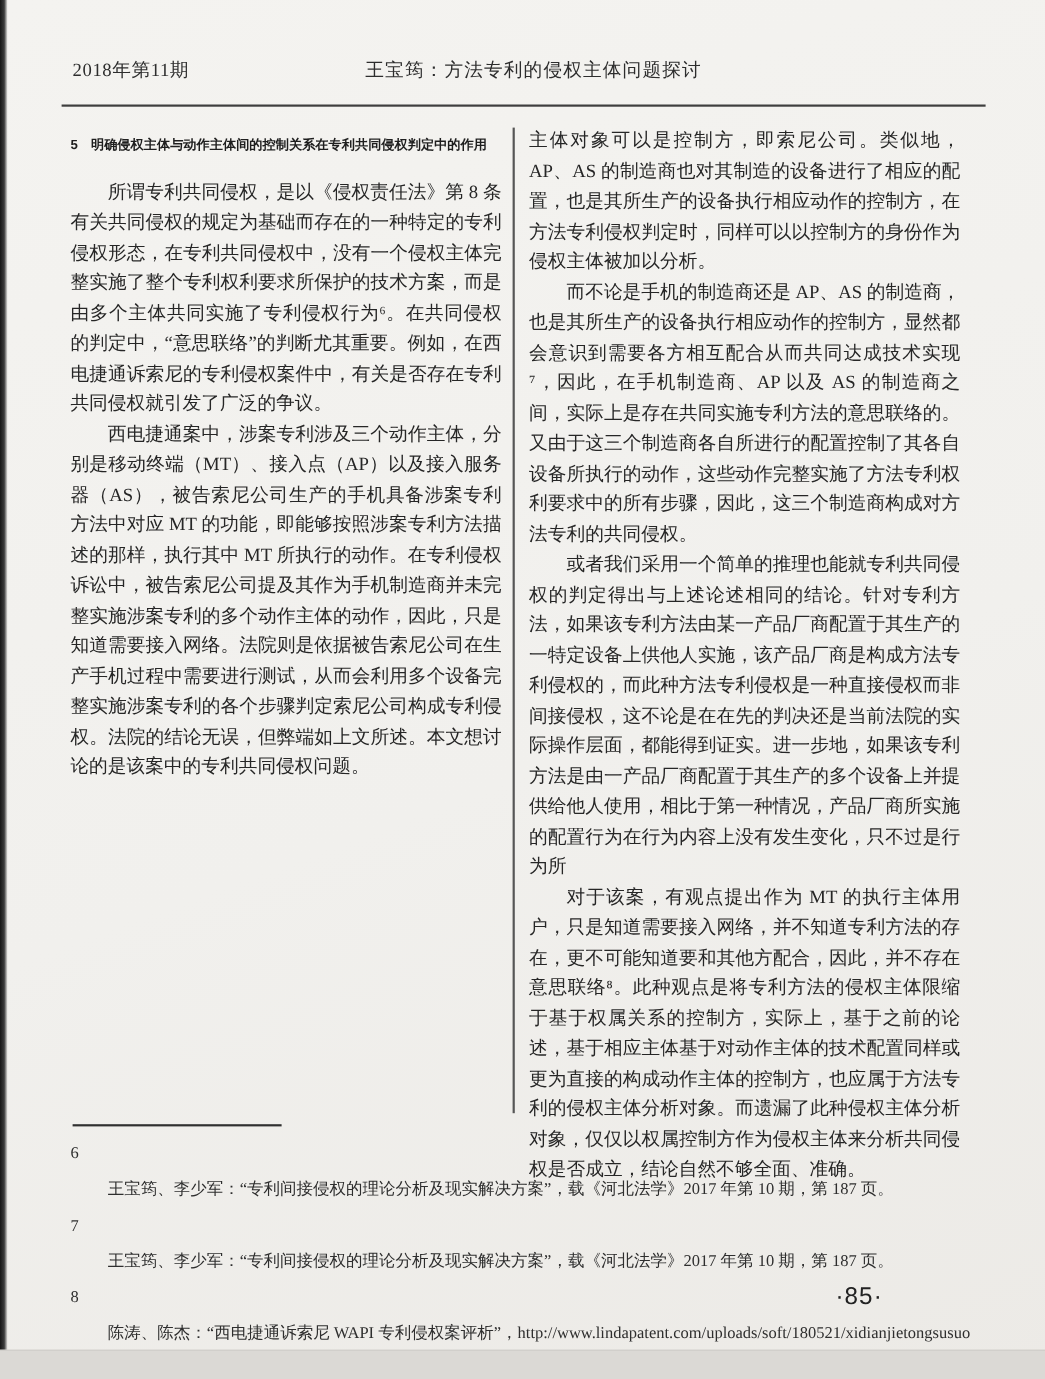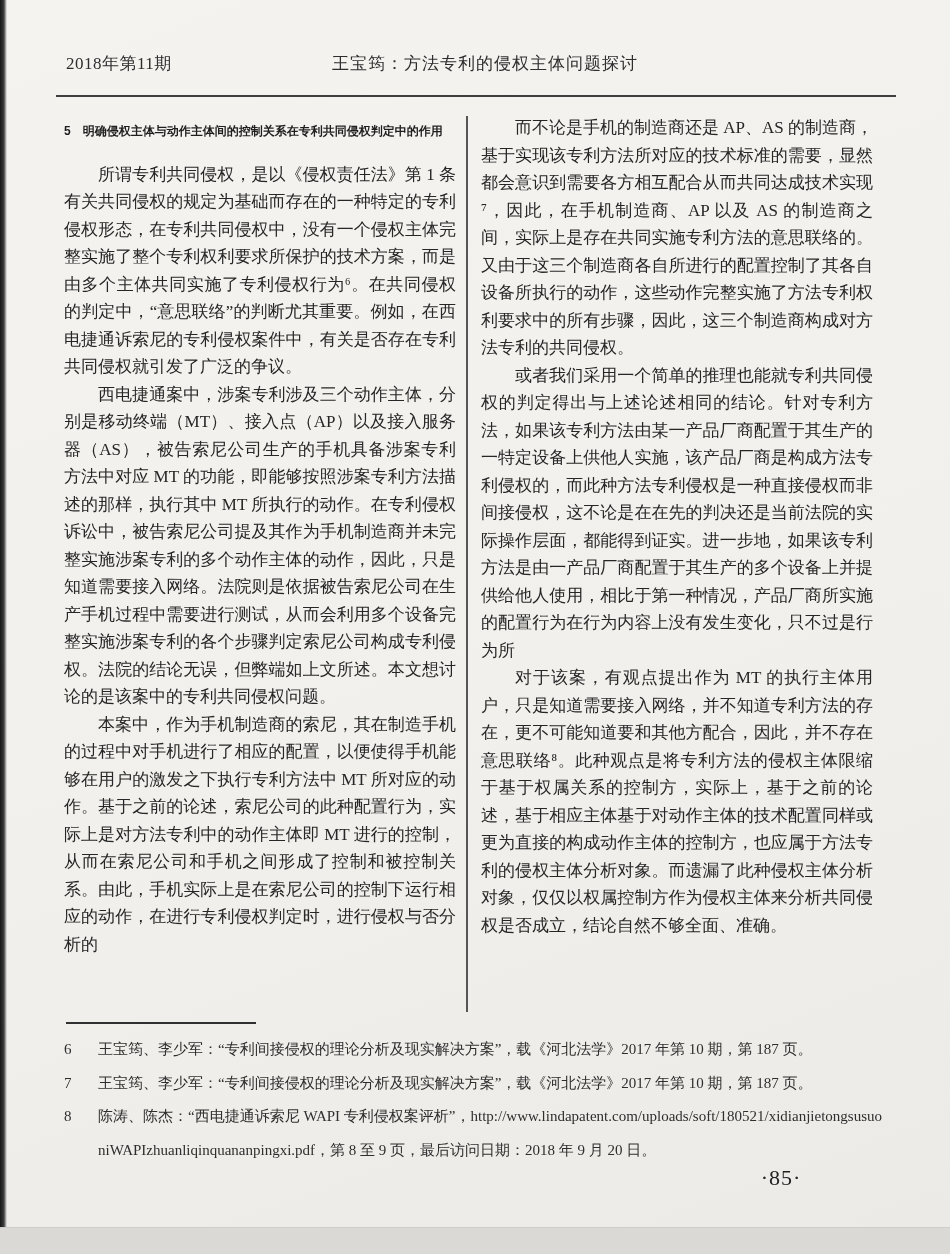--- a/index.html
+++ b/index.html
@@ -29,52 +29,52 @@
     font-family:"Liberation Sans","DejaVu Sans",sans-serif;
     font-weight:700;font-size:12px;line-height:27.5px;
     margin:4px 0 15px 0;text-align:justify;color:#1e1e1e;
   }
   .divider{position:absolute;left:466px;top:116px;width:1.5px;height:896px;background:#565656;}
   
   .footnotes{position:absolute;left:64px;top:1014px;width:818px;}
   .fn-rule{width:190px;height:2px;background:#303030;margin:8px 0 9px 2px;}
   .fn{display:flex;font-size:15px;line-height:33.5px;color:#2e2e2e;text-align:justify;}
   .fn-num{flex:none;width:34px;}
-  .fn-text{flex:1;word-break:break-all;}
+  .fn-text{flex:1;word-break:break-all;margin-top:32px;}
   
   .page-number{
     position:absolute;left:733px;top:1165px;width:96px;text-align:center;
-    font-family:Liberation Serif, serif;
+    font-family:Liberation Sans, sans-serif;
     font-size:22px;letter-spacing:1px;color:#222;
   }
 </style>
 </head>
 <body>
 
 <div class="page">
 
   <div class="edge-left"></div>
 
   <div class="header">
     <span class="issue">2018年第11期</span>
     <span class="running-title">王宝筠：方法专利的侵权主体问题探讨</span>
   </div>
   <div class="header-rule"></div>
 
   <div class="col col-left">
     <h2 class="heading">5　明确侵权主体与动作主体间的控制关系在专利共同侵权判定中的作用</h2>
-    <p class="indent">所谓专利共同侵权，是以《侵权责任法》第 1 条有关共同侵权的规定为基础而存在的一种特定的专利侵权形态，在专利共同侵权中，没有一个侵权主体完整实施了整个专利权利要求所保护的技术方案，而是由多个主体共同实施了专利侵权行为⁶。在共同侵权的判定中，“意思联络”的判断尤其重要。例如，在西电捷通诉索尼的专利侵权案件中，有关是否存在专利共同侵权就引发了广泛的争议。</p>
+    <p class="indent">所谓专利共同侵权，是以《侵权责任法》第 8 条有关共同侵权的规定为基础而存在的一种特定的专利侵权形态，在专利共同侵权中，没有一个侵权主体完整实施了整个专利权利要求所保护的技术方案，而是由多个主体共同实施了专利侵权行为⁶。在共同侵权的判定中，“意思联络”的判断尤其重要。例如，在西电捷通诉索尼的专利侵权案件中，有关是否存在专利共同侵权就引发了广泛的争议。</p>
     <p class="indent">西电捷通案中，涉案专利涉及三个动作主体，分别是移动终端（MT）、接入点（AP）以及接入服务器（AS），被告索尼公司生产的手机具备涉案专利方法中对应 MT 的功能，即能够按照涉案专利方法描述的那样，执行其中 MT 所执行的动作。在专利侵权诉讼中，被告索尼公司提及其作为手机制造商并未完整实施涉案专利的多个动作主体的动作，因此，只是知道需要接入网络。法院则是依据被告索尼公司在生产手机过程中需要进行测试，从而会利用多个设备完整实施涉案专利的各个步骤判定索尼公司构成专利侵权。法院的结论无误，但弊端如上文所述。本文想讨论的是该案中的专利共同侵权问题。</p>
-    <p class="indent">本案中，作为手机制造商的索尼，其在制造手机的过程中对手机进行了相应的配置，以便使得手机能够在用户的激发之下执行专利方法中 MT 所对应的动作。基于之前的论述，索尼公司的此种配置行为，实际上是对方法专利中的动作主体即 MT 进行的控制，从而在索尼公司和手机之间形成了控制和被控制关系。由此，手机实际上是在索尼公司的控制下运行相应的动作，在进行专利侵权判定时，进行侵权与否分析的</p>
   </div>
 
   <div class="divider"></div>
 
   <div class="col col-right">
-    <p class="indent">而不论是手机的制造商还是 AP、AS 的制造商，基于实现该专利方法所对应的技术标准的需要，显然都会意识到需要各方相互配合从而共同达成技术实现⁷，因此，在手机制造商、AP 以及 AS 的制造商之间，实际上是存在共同实施专利方法的意思联络的。又由于这三个制造商各自所进行的配置控制了其各自设备所执行的动作，这些动作完整实施了方法专利权利要求中的所有步骤，因此，这三个制造商构成对方法专利的共同侵权。</p>
+    <p class="cont">主体对象可以是控制方，即索尼公司。类似地，AP、AS 的制造商也对其制造的设备进行了相应的配置，也是其所生产的设备执行相应动作的控制方，在方法专利侵权判定时，同样可以以控制方的身份作为侵权主体被加以分析。</p>
+    <p class="indent">而不论是手机的制造商还是 AP、AS 的制造商，也是其所生产的设备执行相应动作的控制方，显然都会意识到需要各方相互配合从而共同达成技术实现⁷，因此，在手机制造商、AP 以及 AS 的制造商之间，实际上是存在共同实施专利方法的意思联络的。又由于这三个制造商各自所进行的配置控制了其各自设备所执行的动作，这些动作完整实施了方法专利权利要求中的所有步骤，因此，这三个制造商构成对方法专利的共同侵权。</p>
     <p class="indent">或者我们采用一个简单的推理也能就专利共同侵权的判定得出与上述论述相同的结论。针对专利方法，如果该专利方法由某一产品厂商配置于其生产的一特定设备上供他人实施，该产品厂商是构成方法专利侵权的，而此种方法专利侵权是一种直接侵权而非间接侵权，这不论是在在先的判决还是当前法院的实际操作层面，都能得到证实。进一步地，如果该专利方法是由一产品厂商配置于其生产的多个设备上并提供给他人使用，相比于第一种情况，产品厂商所实施的配置行为在行为内容上没有发生变化，只不过是行为所</p>
     <p class="indent">对于该案，有观点提出作为 MT 的执行主体用户，只是知道需要接入网络，并不知道专利方法的存在，更不可能知道要和其他方配合，因此，并不存在意思联络⁸。此种观点是将专利方法的侵权主体限缩于基于权属关系的控制方，实际上，基于之前的论述，基于相应主体基于对动作主体的技术配置同样或更为直接的构成动作主体的控制方，也应属于方法专利的侵权主体分析对象。而遗漏了此种侵权主体分析对象，仅仅以权属控制方作为侵权主体来分析共同侵权是否成立，结论自然不够全面、准确。</p>
   </div>
 
   <div class="footnotes">
     <div class="fn-rule"></div>
     <div class="fn">
       <span class="fn-num">6</span>
       <span class="fn-text">王宝筠、李少军：“专利间接侵权的理论分析及现实解决方案”，载《河北法学》2017 年第 10 期，第 187 页。</span>
     </div>

